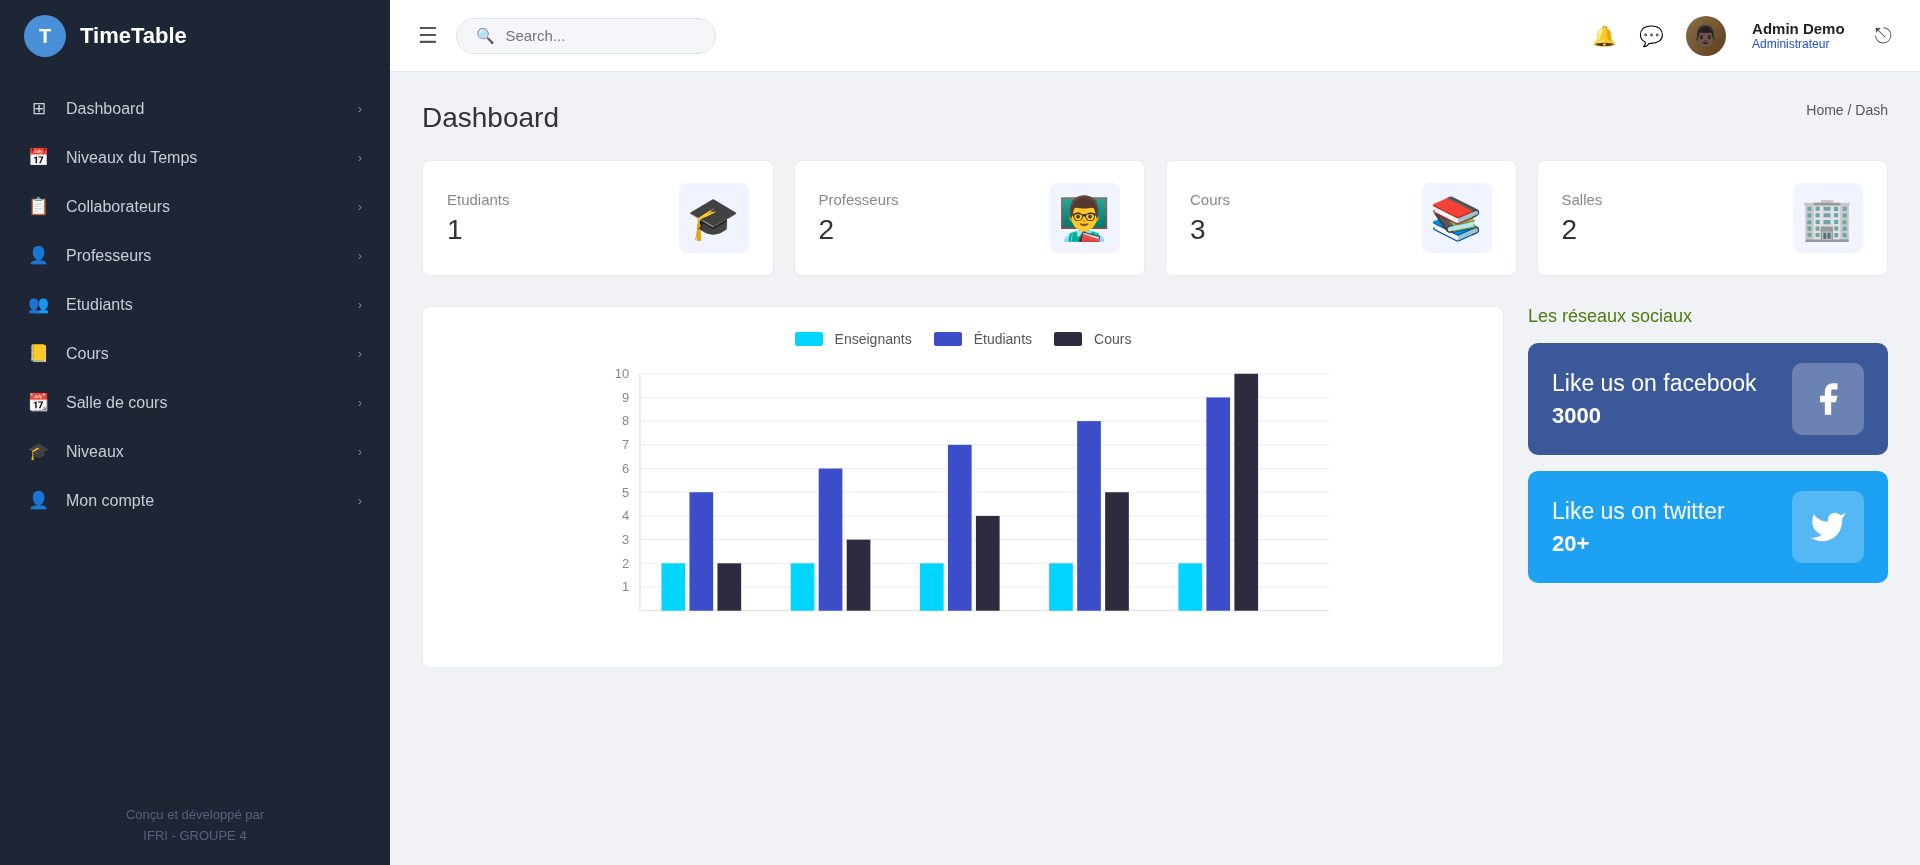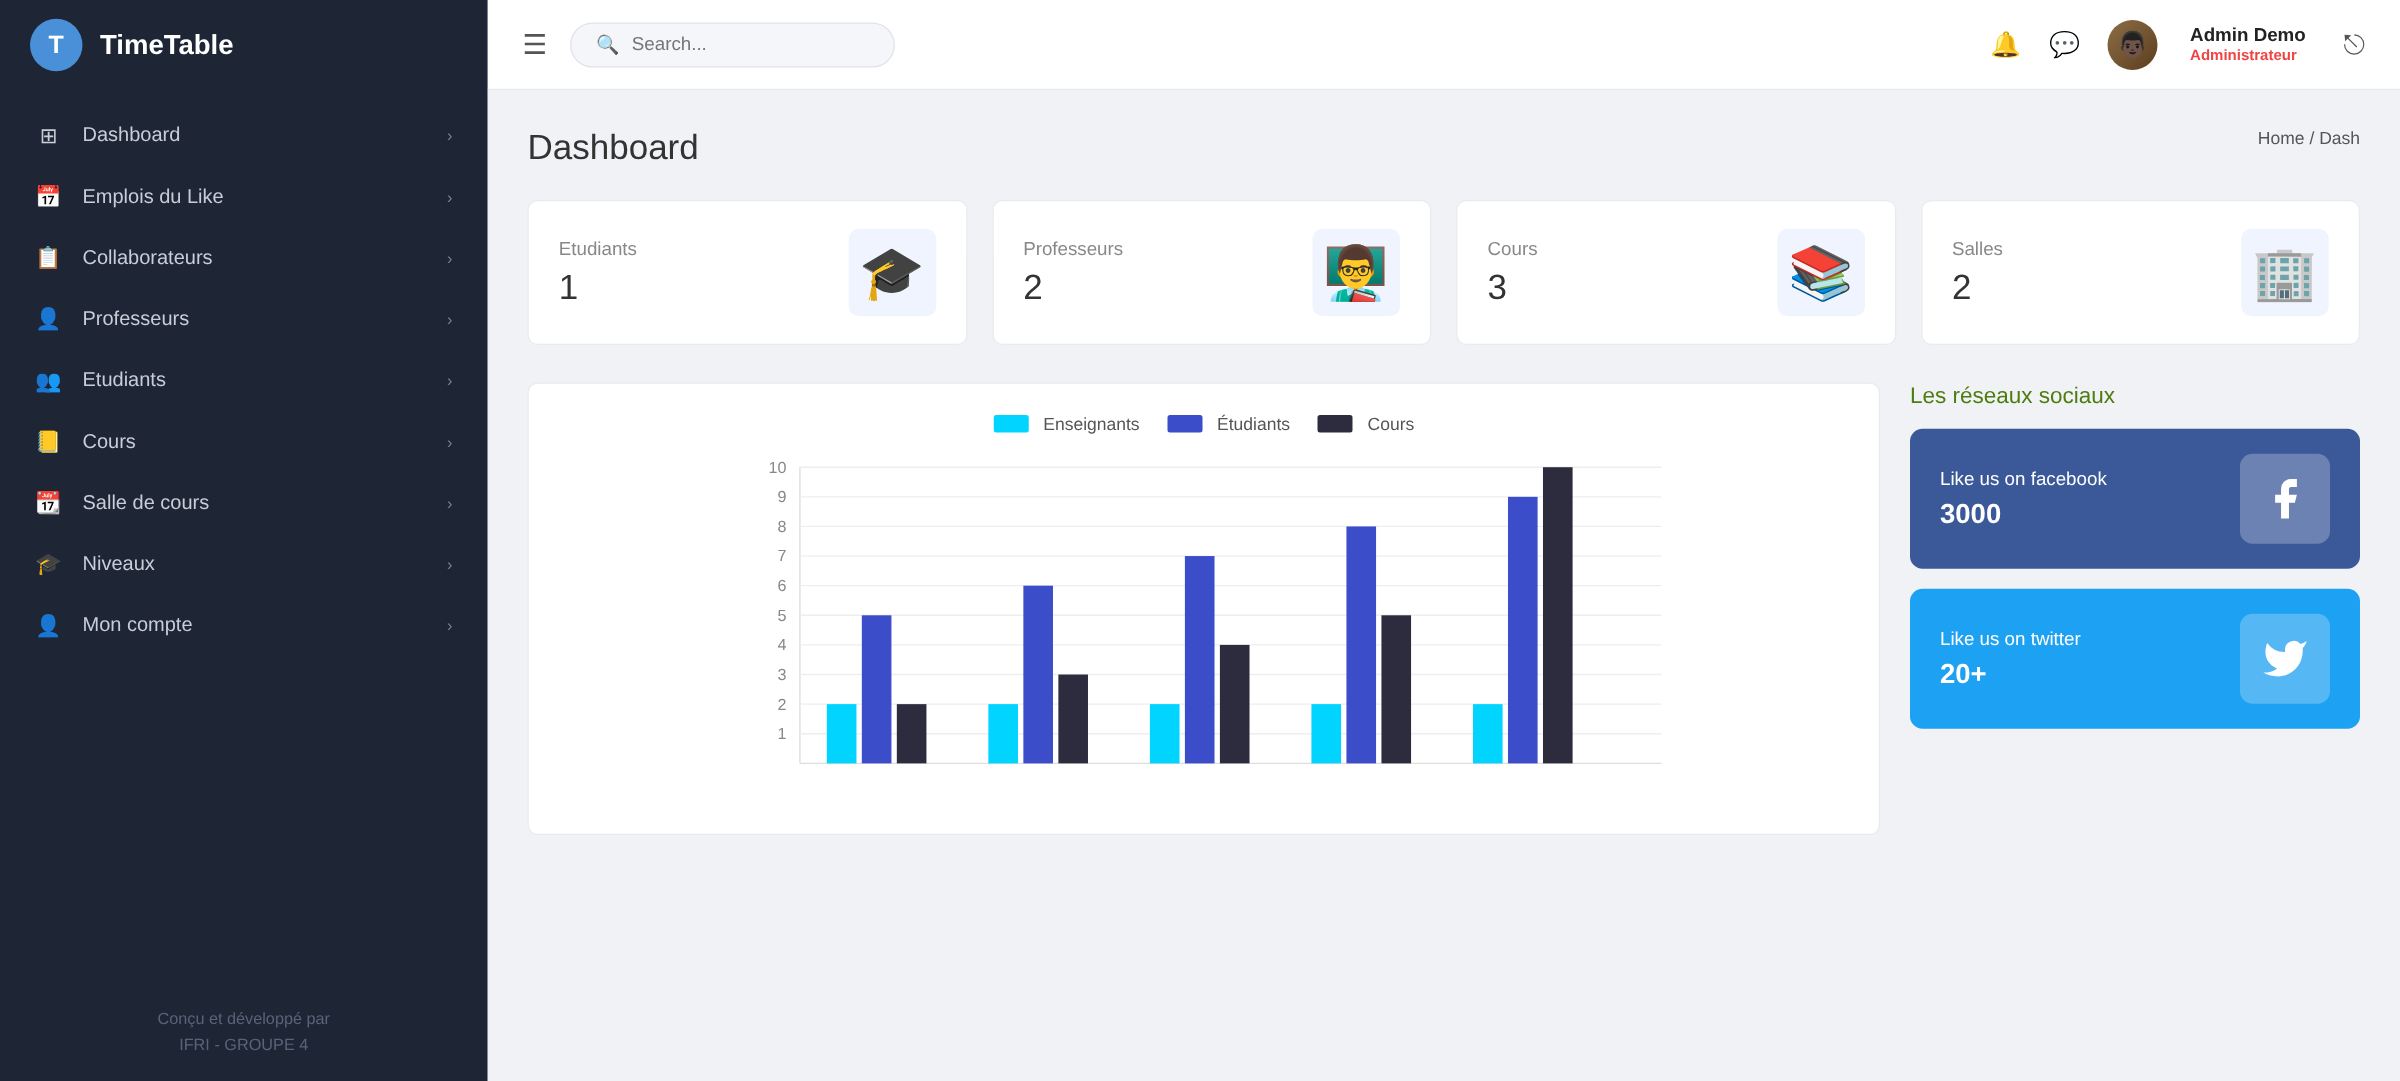--- a/index.html
+++ b/index.html
@@ -86,21 +86,21 @@
     .topbar-icons { display: flex; align-items: center; gap: 22px; }
     .topbar-icon { font-size: 20px; color: #666; cursor: pointer; position: relative; }
     .topbar-avatar {
       width: 40px; height: 40px; border-radius: 50%;
       background: linear-gradient(135deg, #8B6F47, #5c3d1e);
       display: flex; align-items: center; justify-content: center;
       font-size: 20px; overflow: hidden;
     }
     .user-info { display: flex; flex-direction: column; margin-left: 4px; }
     .user-name { font-size: 15px; font-weight: 600; color: #222; }
-    .user-role { font-size: 12px; color: #ef4444; font-weight: bold; }
+    .user-role { font-size: 12px; color: #1d4ed8; }
     .logout-icon { font-size: 22px; color: #555; cursor: pointer; margin-left: 8px; }
 
     
     #content {
       flex: 1; overflow-y: auto; padding: 30px 32px;
     }
     .page-header {
       display: flex; justify-content: space-between; align-items: flex-start;
       margin-bottom: 26px;
     }
@@ -153,21 +153,21 @@
     .social-title { font-size: 18px; color: #4d7c0f; margin-bottom: 16px; font-weight: 400; }
     .social-card {
       border-radius: 10px;
       padding: 20px 24px;
       display: flex; align-items: center; justify-content: space-between;
       margin-bottom: 16px;
       color: #fff;
     }
     .social-card.facebook { background: #3b5998; }
     .social-card.twitter { background: #1da1f2; }
-    .social-card-info .social-label { font-size: 15px; font-weight: 500; margin-bottom: 6px; }
+    .social-card-info .social-label { font-size: 23px; font-weight: 500; margin-bottom: 6px; }
     .social-card-info .social-count { font-size: 22px; font-weight: 600; }
     .social-icon-box {
       width: 72px; height: 72px;
       background: rgba(255,255,255,0.25);
       border-radius: 10px;
       display: flex; align-items: center; justify-content: center;
       font-size: 38px; color: #fff;
     }
   </style>
 </head>
@@ -184,21 +184,21 @@
     <div class="nav-item">
       <div class="nav-item-left">
         <span class="nav-icon">⊞</span>
         <span>Dashboard</span>
       </div>
       <span class="nav-chevron">›</span>
     </div>
     <div class="nav-item">
       <div class="nav-item-left">
         <span class="nav-icon">📅</span>
-        <span>Emplois du Like</span>
+        <span>Niveaux du Temps</span>
       </div>
       <span class="nav-chevron">›</span>
     </div>
     <div class="nav-item">
       <div class="nav-item-left">
         <span class="nav-icon">📋</span>
         <span>Collaborateurs</span>
       </div>
       <span class="nav-chevron">›</span>
     </div>

